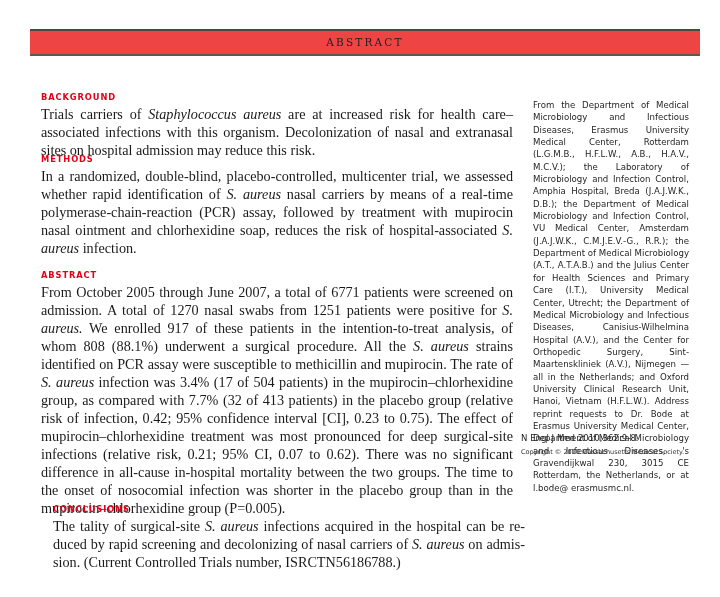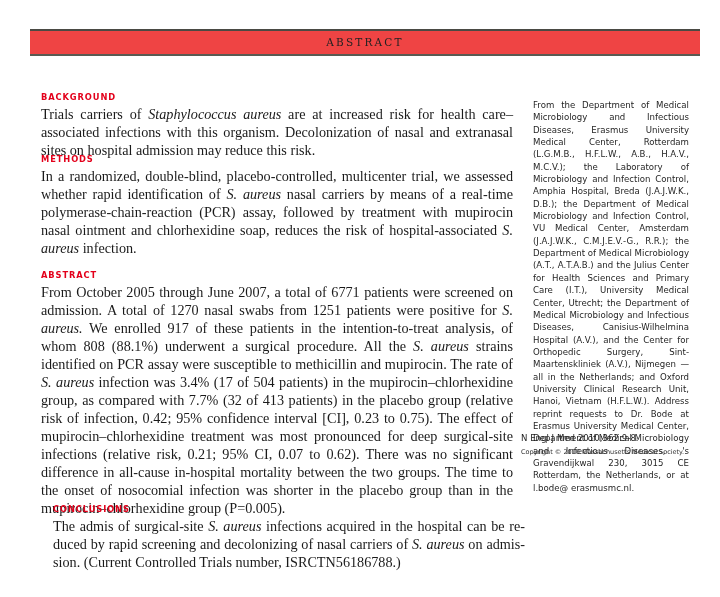--- a/index.html
+++ b/index.html
@@ -120,21 +120,21 @@
     <p class="section-body"><span>In a randomized, double-blind, placebo-controlled, multicenter trial, we assessed whether rapid identification of </span><em>S. aureus</em><span> nasal carriers by means of a real-time poly­merase-chain-reaction (PCR) assay, followed by treatment with mupirocin nasal ointment and chlorhexidine soap, reduces the risk of hospital-associated </span><em>S. aureus</em><span> infection.</span></p>
   </div>
 
   <div class="section sec-results">
     <div class="section-heading">ABSTRACT</div>
     <p class="section-body"><span>From October 2005 through June 2007, a total of 6771 patients were screened on admission. A total of 1270 nasal swabs from 1251 patients were positive for </span><em>S. aureus.</em><span> We enrolled 917 of these patients in the intention-to-treat analysis, of whom 808 (88.1%) underwent a surgical procedure. All the </span><em>S. aureus</em><span> strains identified on PCR assay were susceptible to methicillin and mupirocin. The rate of </span><em>S. aureus</em><span> infection was 3.4% (17 of 504 patients) in the mupirocin–chlorhexidine group, as compared with 7.7% (32 of 413 patients) in the placebo group (relative risk of infection, 0.42; 95% confidence interval [CI], 0.23 to 0.75). The effect of mupirocin–chlorhexidine treatment was most pronounced for deep surgical-site infections (relative risk, 0.21; 95% CI, 0.07 to 0.62). There was no significant difference in all-cause in-hospital mor­tality between the two groups. The time to the onset of nosocomial infection was shorter in the placebo group than in the mupirocin–chlorhexidine group (P=0.005).</span></p>
   </div>
 
   <div class="section sec-conclusions">
     <div class="section-heading">CONCLUSIONS</div>
-    <p class="section-body"><span>The admis of surgical-site </span><em>S. aureus</em><span> infections acquired in the hospital can be re­duced by rapid screening and decolonizing of nasal carriers of </span><em>S. aureus</em><span> on admis­sion. (Current Controlled Trials number, ISRCTN56186788.)</span></p>
+    <p class="section-body"><span>The tality of surgical-site </span><em>S. aureus</em><span> infections acquired in the hospital can be re­duced by rapid screening and decolonizing of nasal carriers of </span><em>S. aureus</em><span> on admis­sion. (Current Controlled Trials number, ISRCTN56186788.)</span></p>
   </div>
 
 </div>
 
 <div class="side-col">
   <p class="affiliations">From the Department of Medical Micro­biology and Infectious Diseases, Eras­mus University Medical Center, Rotter­dam (L.G.M.B., H.F.L.W., A.B., H.A.V., M.C.V.); the Laboratory of Microbiology and Infection Control, Amphia Hospital, Breda (J.A.J.W.K., D.B.); the Department of Medical Microbiology and Infection Control, VU Medical Center, Amsterdam (J.A.J.W.K., C.M.J.E.V.-G., R.R.); the De­partment of Medical Microbiology (A.T., A.T.A.B.) and the Julius Center for Health Sciences and Primary Care (I.T.), Univer­sity Medical Center, Utrecht; the Depart­ment of Medical Microbiology and In­fectious Diseases, Canisius-Wilhelmina Hospital (A.V.), and the Center for Ortho­pedic Surgery, Sint-Maartenskliniek (A.V.), Nijmegen — all in the Netherlands; and Oxford University Clinical Research Unit, Hanoi, Vietnam (H.F.L.W.). Address re­print requests to Dr. Bode at Erasmus University Medical Center, Department of Medical Microbiology and Infectious Diseases, 's Gravendijkwal 230, 3015 CE Rotterdam, the Netherlands, or at l.bode@ erasmusmc.nl.</p>
 </div>
 
 <p class="citation">N Engl J Med 2010;362:9-8.</p>
 <p class="copyright">Copyright © 2010 Massachusetts Medical Society.</p>

